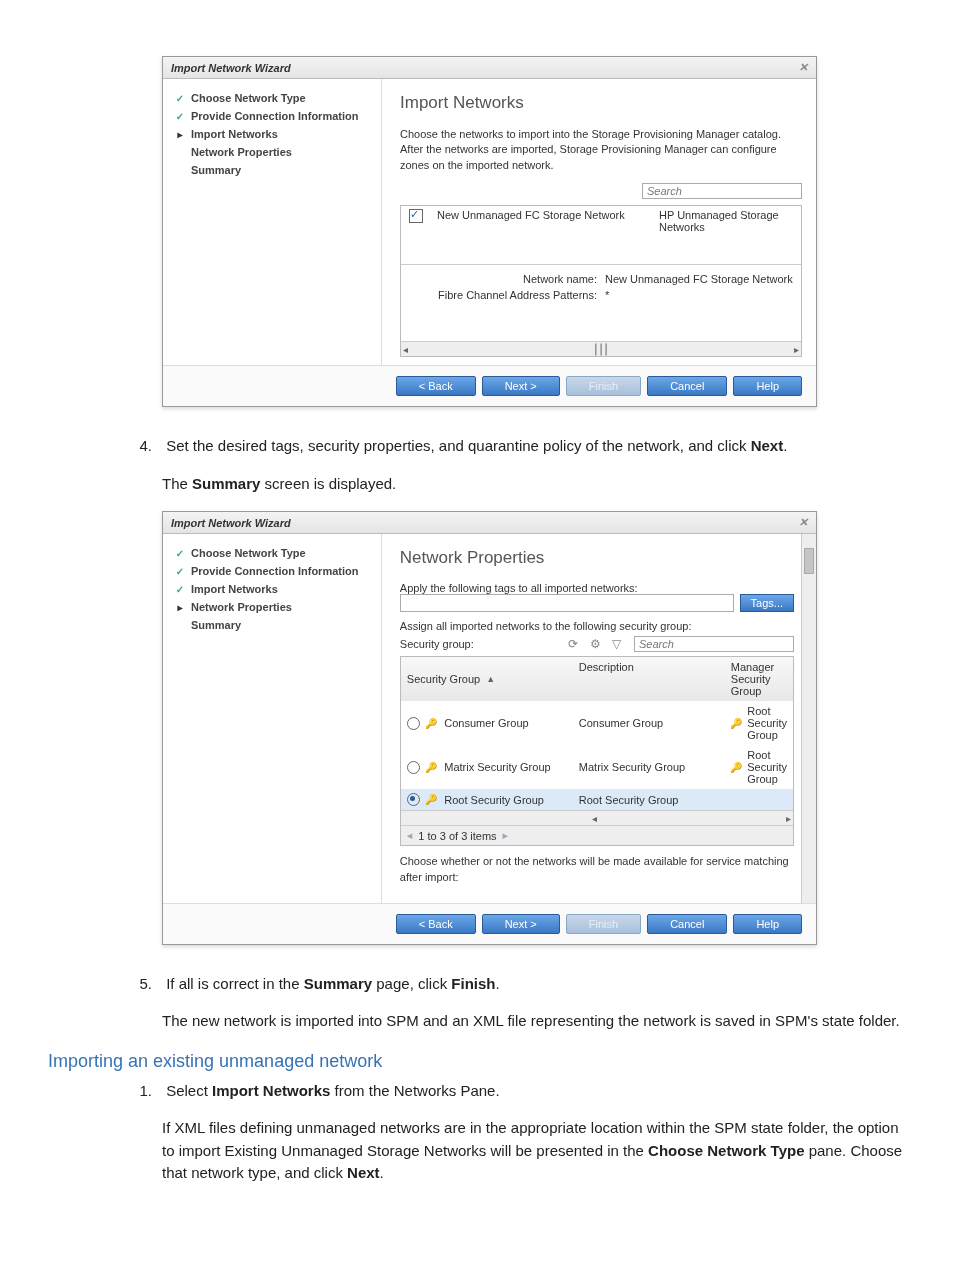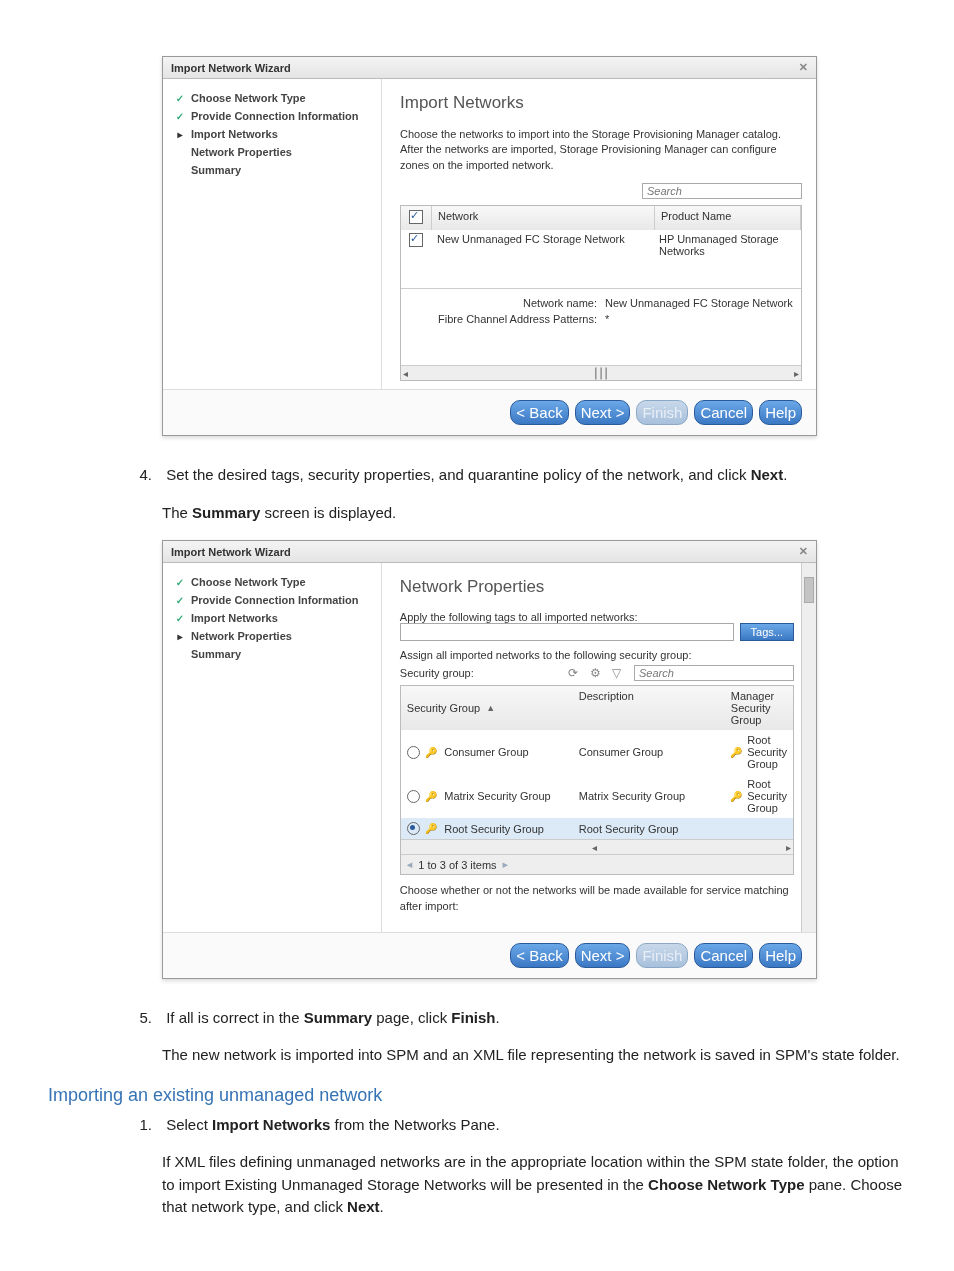--- a/index.html
+++ b/index.html
@@ -1,17 +1,17 @@
 <!DOCTYPE html>
 <html><head>
   <meta charset="utf-8">
   <style>
     body { margin: 0; padding: 40px 48px; font-family: Arial, Helvetica, sans-serif; font-size: 13px; color: #333; background: #fff; }
     .wizard { border: 1px solid #999; margin: 16px 0 28px 114px; width: 653px; background: #fff; box-shadow: 0 2px 4px rgba(0,0,0,.15); }
-    .wizard-title-bar { background: linear-gradient(#f4f4f4,#e4e4e4); border-bottom: 1px solid #bbb; padding: 4px 8px; font-size: 11px; font-weight: bold; color: #333; display: flex; justify-content: space-between; align-items: center; }
+    .wizard-title-bar { background: linear-gradient(#f4f4f4,#e4e4e4); border-bottom: 1px solid #bbb; padding: 4px 8px; font-size: 11px; font-weight: bold; color: #333; display: flex; justify-content: space-between; align-items: center; font-style: italic; }
     .wizard-body { display: flex; }
     .wizard-sidebar { width: 210px; padding: 10px 0 10px 8px; border-right: 1px solid #ddd; font-size: 11px; }
     .nav-item { padding: 3px 4px; font-weight: bold; color: #444; display: flex; align-items: center; gap: 6px; }
     .nav-icon { width: 10px; display: inline-block; text-align: center; color: #3a7; font-size: 10px; }
     .nav-icon.caret { color: #333; }
     .wizard-main { flex: 1; padding: 10px 14px 8px 18px; font-size: 11px; color: #333; }
     .wizard-main h2 { font-weight: normal; font-size: 17px; color: #555; margin: 4px 0 14px; }
     .wizard-main p.desc { font-size: 11px; color: #333; margin: 0 0 10px; line-height: 1.4; }
     .search-row { display: flex; justify-content: flex-end; margin-bottom: 6px; }
     .search-box { border: 1px solid #aaa; padding: 1px 4px; font-size: 11px; font-style: italic; color: #777; width: 150px; background: #fff; }
@@ -23,21 +23,21 @@
     .col-cb { width: 18px; text-align: center; }
     .col-net { width: 210px; }
     .col-prod { flex: 1; }
     .grid-body { height: 58px; }
     .details { border-top: 1px solid #ccc; padding: 8px 6px; font-size: 11px; }
     .details-row { display: flex; margin-bottom: 4px; }
     .details-row .lbl { width: 190px; text-align: right; padding-right: 8px; }
     .details-row .val { flex: 1; }
     .scroll-stub { display:flex; justify-content:space-between; border-top:1px solid #ccc; background:#eee; height:14px; align-items:center; padding:0 2px; color:#666; font-size:10px; }
     .button-bar { display: flex; justify-content: flex-end; gap: 6px; padding: 10px 14px; border-top: 1px solid #ddd; background: #fafafa; }
-    .btn { background: linear-gradient(#6aa8e8,#3b78c4); color: #fff; border: 1px solid #2a5a9a; padding: 3px 5px; font-size: 15px; border-radius: 10px; cursor: pointer; }
+    .btn { background: linear-gradient(#6aa8e8,#3b78c4); color: #fff; border: 1px solid #2a5a9a; padding: 3px 22px; font-size: 11px; border-radius: 2px; cursor: pointer; }
     .btn.disabled { background: linear-gradient(#c8d8ea,#a8c0dc); border-color: #8aa8c6; color: #e8eef6; }
     .close-x { font-size: 11px; color: #888; }
     
     .step-text { margin: 0 0 6px 114px; font-size: 15px; line-height: 1.5; color: #222; }
     .step-text .num { display:inline-block; width: 24px; text-align:right; margin-right: 10px; margin-left: -34px; }
     .step-sub { margin-left: 114px; font-size: 15px; line-height: 1.5; color: #222; margin-bottom: 4px; }
     h3.section { color: #3673b5; font-weight: normal; font-size: 18px; margin: 18px 0 8px 0; }
     
     .tags-btn { background: linear-gradient(#6aa8e8,#3b78c4); color:#fff; border:1px solid #2a5a9a; font-size:11px; padding:1px 10px; border-radius:0; }
     .sg-toolbar { display:flex; justify-content:flex-end; gap:8px; align-items:center; margin: 4px 0; }
@@ -95,25 +95,20 @@
           <span>Summary</span>
         </div>
     </div>
     <div class="wizard-main">
       <h2>Import Networks</h2>
       <p class="desc">Choose the networks to import into the Storage Provisioning Manager catalog. After the networks are imported, Storage Provisioning Manager can configure zones on the imported network.</p>
       <div class="search-row">
         <div class="search-box">Search</div>
       </div>
       <div class="grid">
-        <div class="grid-head">
-          <div class="col-cb"><span class="chk on"></span></div>
-          <div class="col-net">Network</div>
-          <div class="col-prod">Product Name</div>
-        </div>
         <div class="grid-body">
           <div class="grid-row">
             <div class="col-cb"><span class="chk on"></span></div>
             <div class="col-net">New Unmanaged FC Storage Network</div>
             <div class="col-prod">HP Unmanaged Storage Networks</div>
           </div>
         </div>
         <div class="details" style="position:relative;">
           <div class="details-row">
             <div class="lbl">Network name:</div>

